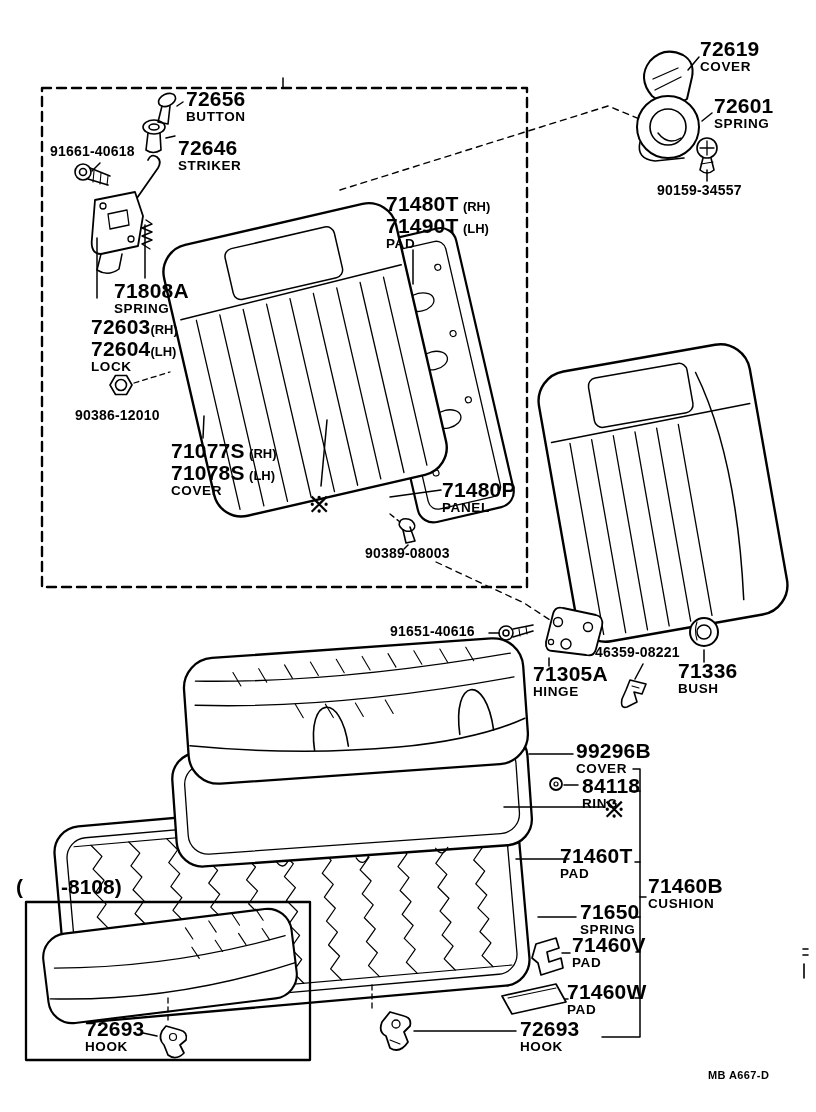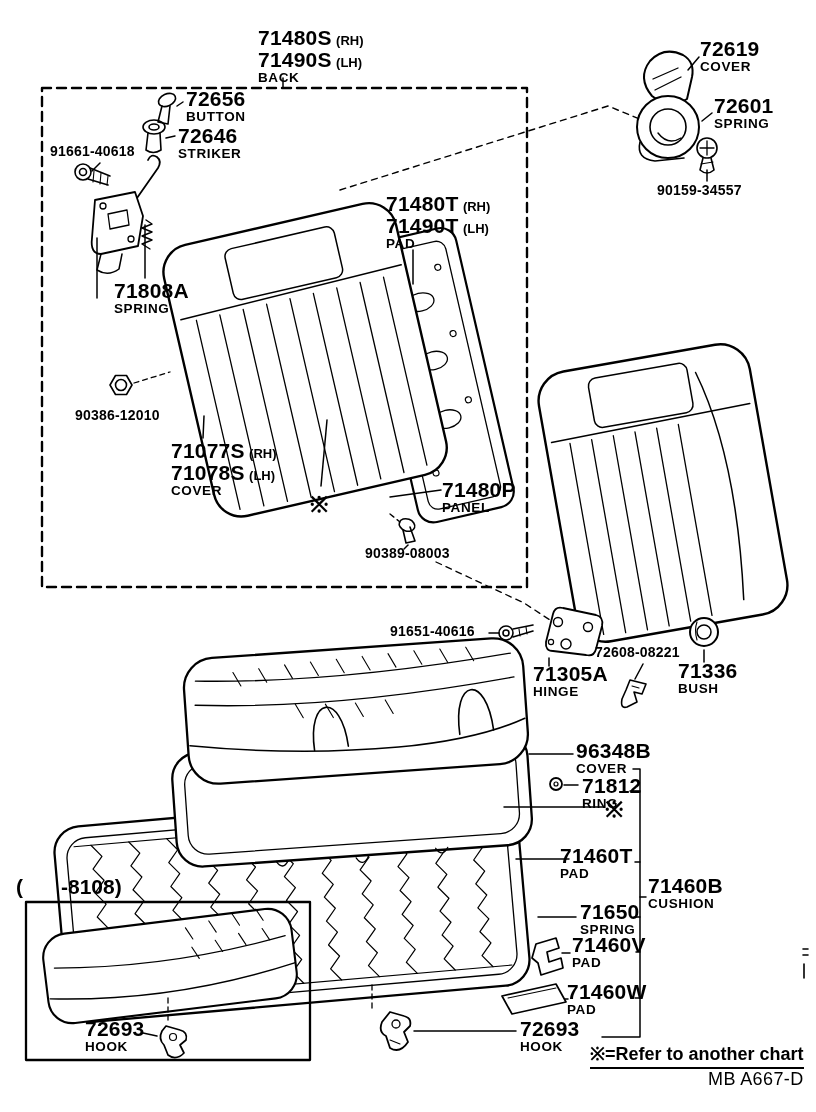--- a/index.html
+++ b/index.html
@@ -8,21 +8,21 @@
     font-family:"Liberation Sans",sans-serif;color:#000;
   }
   svg{position:absolute;left:0;top:0;}
   .lbl{position:absolute;line-height:1.04;white-space:nowrap;font-weight:700;color:#000;}
   .num{font-size:21px;letter-spacing:.2px;}
   .suf{font-size:13px;}
   .nm{font-size:13.5px;letter-spacing:.6px;}
   .code{font-size:14px;letter-spacing:.2px;}
   .ref{position:absolute;font-size:22px;font-weight:700;}
   .note{position:absolute;font-size:18px;font-weight:700;border-bottom:2px solid #000;padding-bottom:2px;}
-  .doc{position:absolute;font-size:18px;font-weight:400;letter-spacing:.4px;}
+  .doc{position:absolute;font-size:11px;font-weight:700;letter-spacing:.4px;}
   .variant span{font-size:21px;font-weight:700;}
   .variant .gap{display:inline-block;width:38px;}
 </style>
 </head>
 <body>
 
 <div class="stage">
 
 <svg width="816" height="1112" viewBox="0 0 816 1112" stroke="#000" fill="none" stroke-linecap="round" stroke-linejoin="round">
   <defs>
@@ -263,55 +263,55 @@
     <path d="M166,1026 L180,1030 Q188,1032 186,1040 L180,1045 L184,1053 Q176,1061 168,1055 L164,1045 Q158,1039 162,1031 Z"></path>
     <circle cx="173" cy="1037" r="3.5" stroke-width="1.2"></circle>
   </g>
   <path d="M143,1033 L157,1036" stroke-width="1.5"></path>
 
   <g stroke-width="1.6">
     <path d="M803,949 h5 M803,955 h5 M804,964 v14"></path>
   </g>
 </svg>
 
-<div class="lbl" style="left:258px;top:27px">
-  <div><span class="num">71480S</span> <span class="suf">(RH)</span></div>
-  <div><span class="num">71490S</span> <span class="suf">(LH)</span></div>
-  <div class="nm">BACK</div>
-</div>
 
 <div class="lbl" style="left:700px;top:38px">
   <div class="num">72619</div>
   <div class="nm">COVER</div>
 </div>
 
 <div class="lbl" style="left:714px;top:95px">
   <div class="num">72601</div>
   <div class="nm">SPRING</div>
 </div>
 
 <div class="lbl code" style="left:657px;top:183px">90159-34557</div>
 
 <div class="lbl" style="left:186px;top:88px">
   <div class="num">72656</div>
   <div class="nm">BUTTON</div>
 </div>
 
-<div class="lbl" style="left:178px;top:125px">
+<div class="lbl" style="left:178px;top:137px">
   <div class="num">72646</div>
   <div class="nm">STRIKER</div>
 </div>
 
 <div class="lbl code" style="left:50px;top:144px">91661-40618</div>
 
 <div class="lbl" style="left:114px;top:280px">
   <div class="num">71808A</div>
   <div class="nm">SPRING</div>
 </div>
 
+<div class="lbl" style="left:91px;top:316px">
+  <div><span class="num">72603</span><span class="suf">(RH)</span></div>
+  <div><span class="num">72604</span><span class="suf">(LH)</span></div>
+  <div class="nm">LOCK</div>
+</div>
 
 <div class="lbl code" style="left:75px;top:408px">90386-12010</div>
 
 <div class="lbl" style="left:386px;top:193px">
   <div><span class="num">71480T</span> <span class="suf">(RH)</span></div>
   <div><span class="num">71490T</span> <span class="suf">(LH)</span></div>
   <div class="nm">PAD</div>
 </div>
 
 <div class="lbl" style="left:171px;top:440px">
@@ -327,34 +327,34 @@
 
 <div class="lbl code" style="left:365px;top:546px">90389-08003</div>
 
 <div class="lbl code" style="left:390px;top:624px">91651-40616</div>
 
 <div class="lbl" style="left:533px;top:663px">
   <div class="num">71305A</div>
   <div class="nm">HINGE</div>
 </div>
 
-<div class="lbl code" style="left:595px;top:645px">72608-08221</div>
+<div class="lbl code" style="left:595px;top:645px">46359-08221</div>
 
 <div class="lbl" style="left:678px;top:660px">
   <div class="num">71336</div>
   <div class="nm">BUSH</div>
 </div>
 
 <div class="lbl" style="left:576px;top:740px">
-  <div class="num">96348B</div>
+  <div class="num">99296B</div>
   <div class="nm">COVER</div>
 </div>
 
 <div class="lbl" style="left:582px;top:775px">
-  <div class="num">71812</div>
+  <div class="num">84118</div>
   <div class="nm">RING</div>
 </div>
 
 <div class="lbl" style="left:560px;top:845px">
   <div class="num">71460T</div>
   <div class="nm">PAD</div>
 </div>
 
 <div class="lbl" style="left:648px;top:875px">
   <div class="num">71460B</div>
@@ -386,16 +386,15 @@
 </div>
 
 <div class="lbl" style="left:85px;top:1018px">
   <div class="num">72693</div>
   <div class="nm">HOOK</div>
 </div>
 
 <div class="ref" style="left:310px;top:488px">※</div>
 <div class="ref" style="left:605px;top:793px">※</div>
 
-<div class="note" style="left:590px;top:1041px">※=Refer to another chart</div>
 <div class="doc" style="left:708px;top:1069px">MB A667-D</div>
 
 </div>
 
 </body></html>

